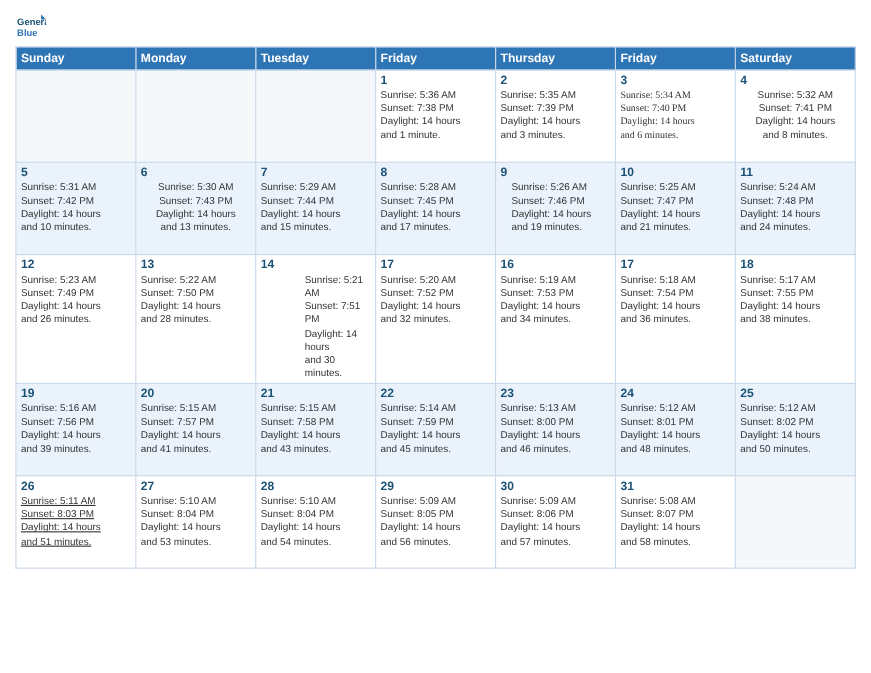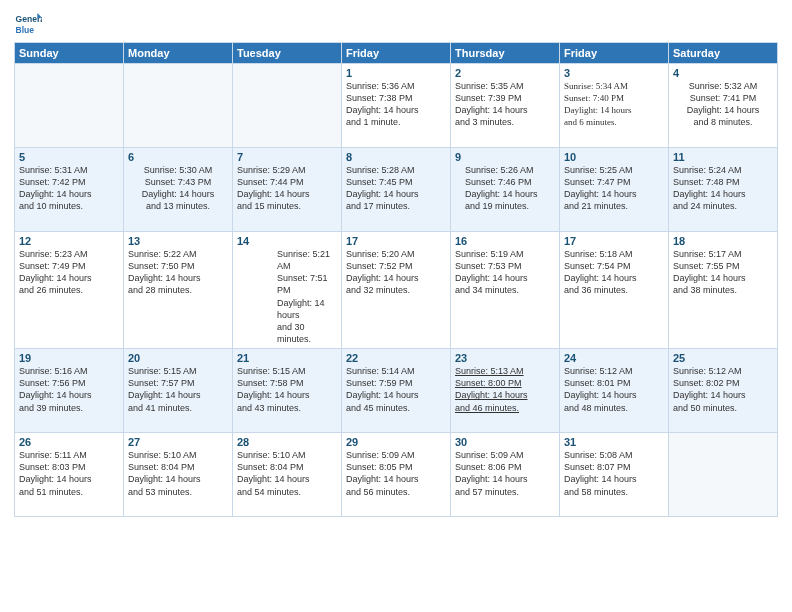--- a/index.html
+++ b/index.html
@@ -274,21 +274,21 @@
           </td>
           <td class="cal-cell even-week">
             <div class="day-num">22</div>
             <div class="cell-text" style="white-space: pre-line;">Sunrise: 5:14 AM
 Sunset: 7:59 PM
 Daylight: 14 hours
 and 45 minutes.</div>
           </td>
           <td class="cal-cell even-week">
             <div class="day-num">23</div>
-            <div class="cell-text" style="white-space: pre-line; text-decoration: underline;">Sunrise: 5:13 AM
+            <div class="cell-text" style="white-space: pre-line;">Sunrise: 5:13 AM
 Sunset: 8:00 PM
 Daylight: 14 hours
 and 46 minutes.</div>
           </td>
           <td class="cal-cell even-week">
             <div class="day-num">24</div>
             <div class="cell-text" style="white-space: pre-line;">Sunrise: 5:12 AM
 Sunset: 8:01 PM
 Daylight: 14 hours
 and 48 minutes.</div>
@@ -297,21 +297,21 @@
             <div class="day-num">25</div>
             <div class="cell-text" style="white-space: pre-line;">Sunrise: 5:12 AM
 Sunset: 8:02 PM
 Daylight: 14 hours
 and 50 minutes.</div>
           </td>
         </tr>
         <tr>
           <td class="cal-cell">
             <div class="day-num">26</div>
-            <div class="cell-text" style="white-space: pre-line;">Sunrise: 5:11 AM
+            <div class="cell-text" style="white-space: pre-line; text-decoration: underline;">Sunrise: 5:11 AM
 Sunset: 8:03 PM
 Daylight: 14 hours
 and 51 minutes.</div>
           </td>
           <td class="cal-cell">
             <div class="day-num">27</div>
             <div class="cell-text" style="white-space: pre-line;">Sunrise: 5:10 AM
 Sunset: 8:04 PM
 Daylight: 14 hours
 and 53 minutes.</div>

